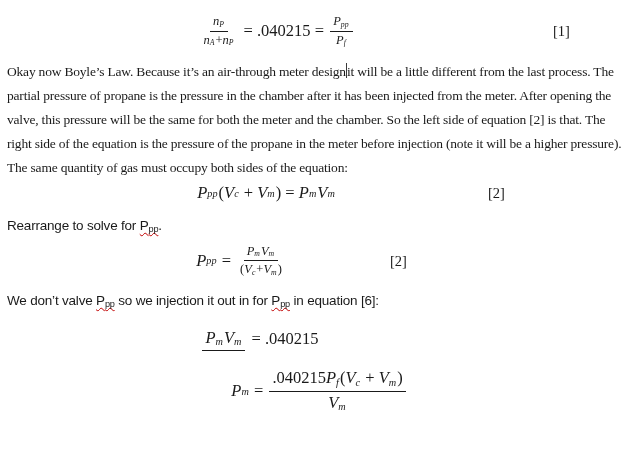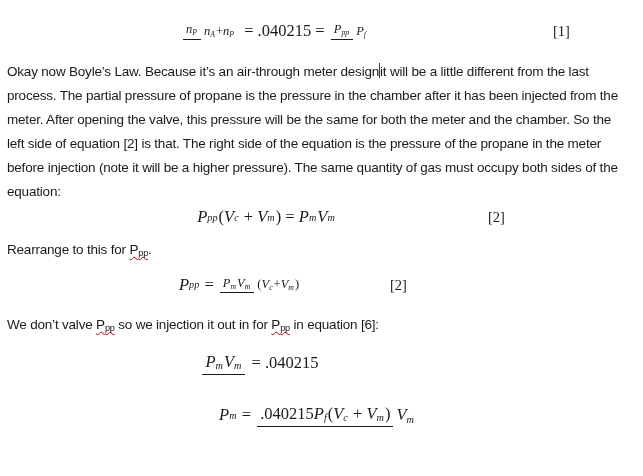--- a/index.html
+++ b/index.html
@@ -30,21 +30,21 @@
     letter-spacing: -0.2px;
     line-height: 24px;
     color: var(--text);
   }
   .para .mvar { font-style: normal; }
   .para .msub {
     font-size: 0.68em;
     vertical-align: -0.18em;
     letter-spacing: -0.2px;
   }
-  #para-main { margin-top: 8px; width: 637px; }
+  #para-main { margin-top: 8px; width: 637px; font-family: Liberation Serif, serif; }
   #para-rearrange { margin-top: 8px; }
   #para-substitute { margin-top: 8px; }
   #para-solve { margin-top: 10px; }
   
   .eq {
     position: relative;
     display: flex;
     justify-content: center;
     align-items: center;
     width: 643px;
@@ -72,21 +72,21 @@
   .math .mvar { font-style: italic; }
   .math .msub {
     font-style: italic;
     font-size: 0.62em;
     vertical-align: -0.25em;
     margin-right: 1px;
   }
   .math .mtext { font-style: normal; white-space: pre; }
   .frac {
     display: inline-flex;
-    flex-direction: row;
+    flex-direction: column;
     align-items: center;
     vertical-align: middle;
     margin: 18px 2px;
     line-height: 1.25;
   }
   .frac .num, .frac .den { display: inline-block; padding: 0 3px; text-align: center; }
   .frac .num { border-bottom: 1px solid var(--text); padding-bottom: 1px; }
   .frac .den { padding-top: 1px; }
   .frac.small { font-size: 12.5px; }
   .frac.large { font-size: 16.5px; }
@@ -153,21 +153,21 @@
         <span class="msub">m</span>
         <span class="mtext">) = </span>
         <span><span class="mvar">P</span></span>
         <span class="msub">m</span>
         <span><span class="mvar">V</span></span>
         <span class="msub">m</span>
       </span>
     <span class="eq-label">[2]</span>
   </div>
 
-  <p class="para" id="para-rearrange"><span class="mtext">Rearrange to this for </span><span class="squiggle"><span class="mvar">P</span><span class="msub">pp</span></span><span class="mtext">.</span></p>
+  <p class="para" id="para-rearrange"><span class="mtext">Rearrange to solve for </span><span class="squiggle"><span class="mvar">P</span><span class="msub">pp</span></span><span class="mtext">.</span></p>
 
   <div class="eq" id="eq3">
     <span class="eq-inner math">
         <span><span class="mvar">P</span></span>
         <span class="msub">pp</span>
         <span class="mtext"> = </span>
         <span class="frac small">
           <span class="num"><span><span class="mvar">P</span></span><span class="msub">m</span><span><span class="mvar">V</span></span><span class="msub">m</span></span>
           <span class="den"><span class="mtext">(</span><span><span class="mvar">V</span></span><span class="msub">c</span><span class="mtext">+</span><span><span class="mvar">V</span></span><span class="msub">m</span><span class="mtext">)</span></span>
         </span>

